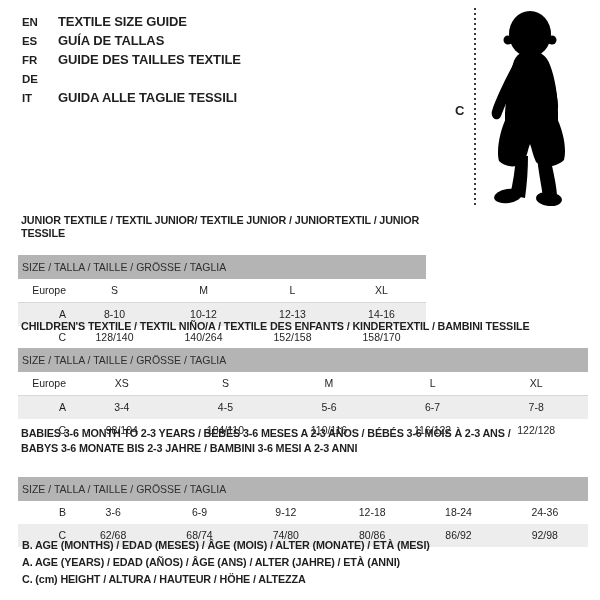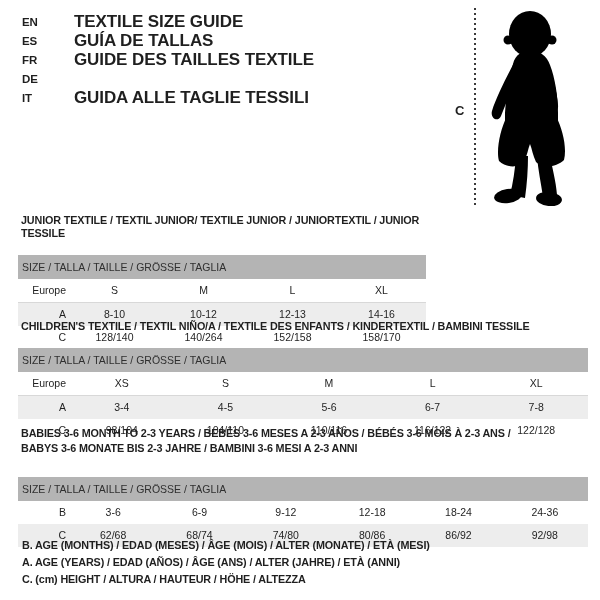--- a/index.html
+++ b/index.html
@@ -7,23 +7,23 @@
   body {
     position:relative;
     background:#ffffff;
     font-family:"Liberation Sans", sans-serif;
     color:#1f1f1f;
     overflow:hidden;
   }
 
   
   .lang-block { position:absolute; left:22px; top:12px; }
-  .lang-row { display:flex; height:19px; align-items:center;gap:16px; }
+  .lang-row { display:flex; height:19px; align-items:center; }
   .lang-code { width:36px; font-weight:bold; font-size:11.5px; letter-spacing:-0.1px; }
-  .lang-title { font-weight:bold; font-size:17px; letter-spacing:-0.1px; white-space:nowrap; }
+  .lang-title { font-weight:bold; font-size:13px; letter-spacing:-0.1px; white-space:nowrap; }
 
   
   .height-line {
     position:absolute; left:474px; top:8px; width:2px; height:200px;
     background-image:repeating-linear-gradient(to bottom, #3a3a3a 0 2px, transparent 2px 5px);
   }
   .height-label {
     position:absolute; left:455px; top:103px;
     font-weight:bold; font-size:13px;
   }

